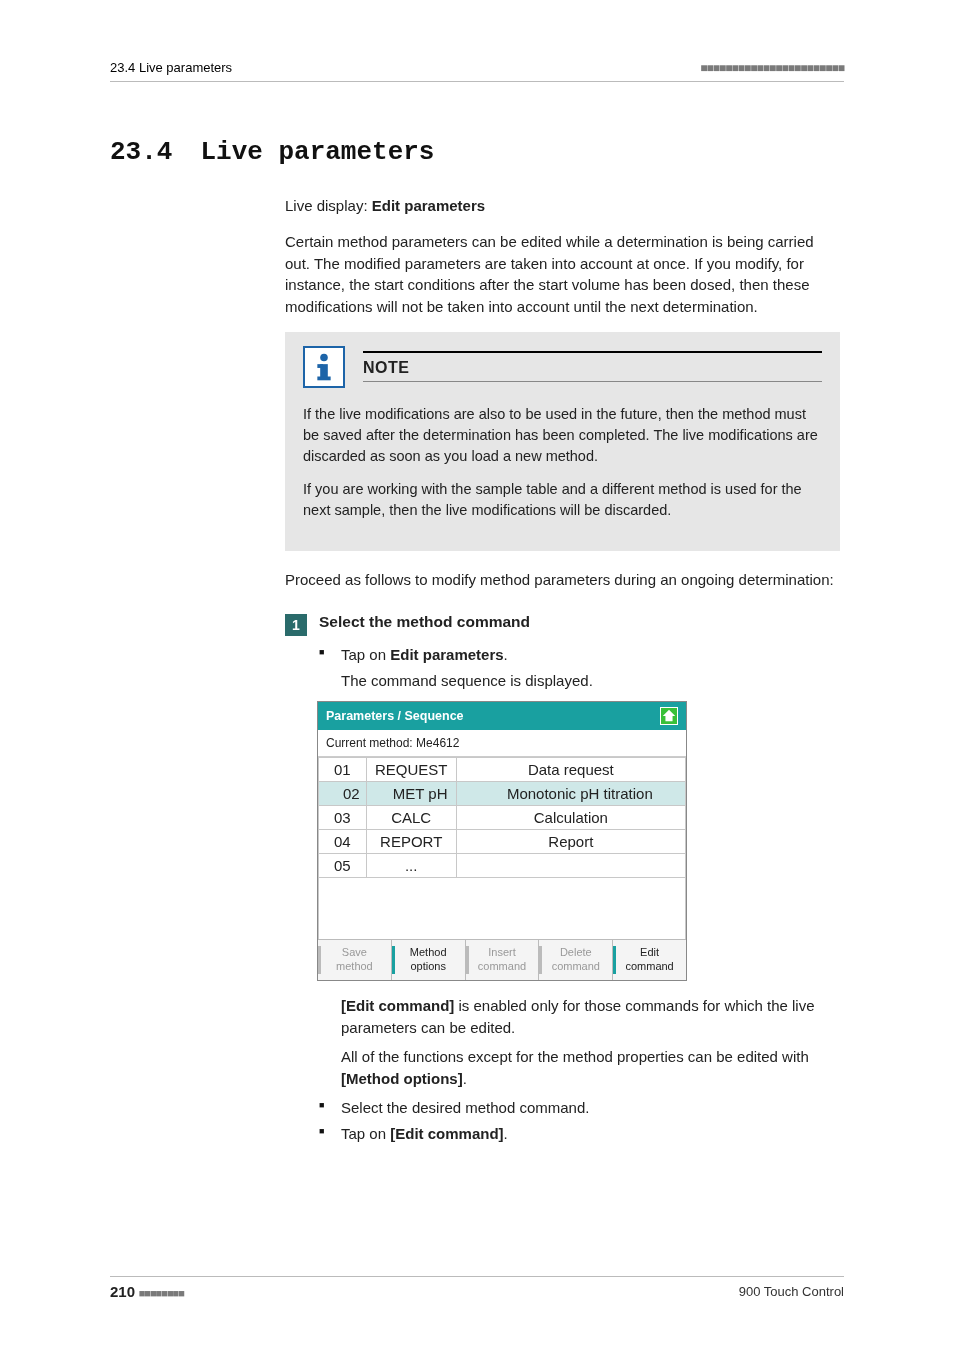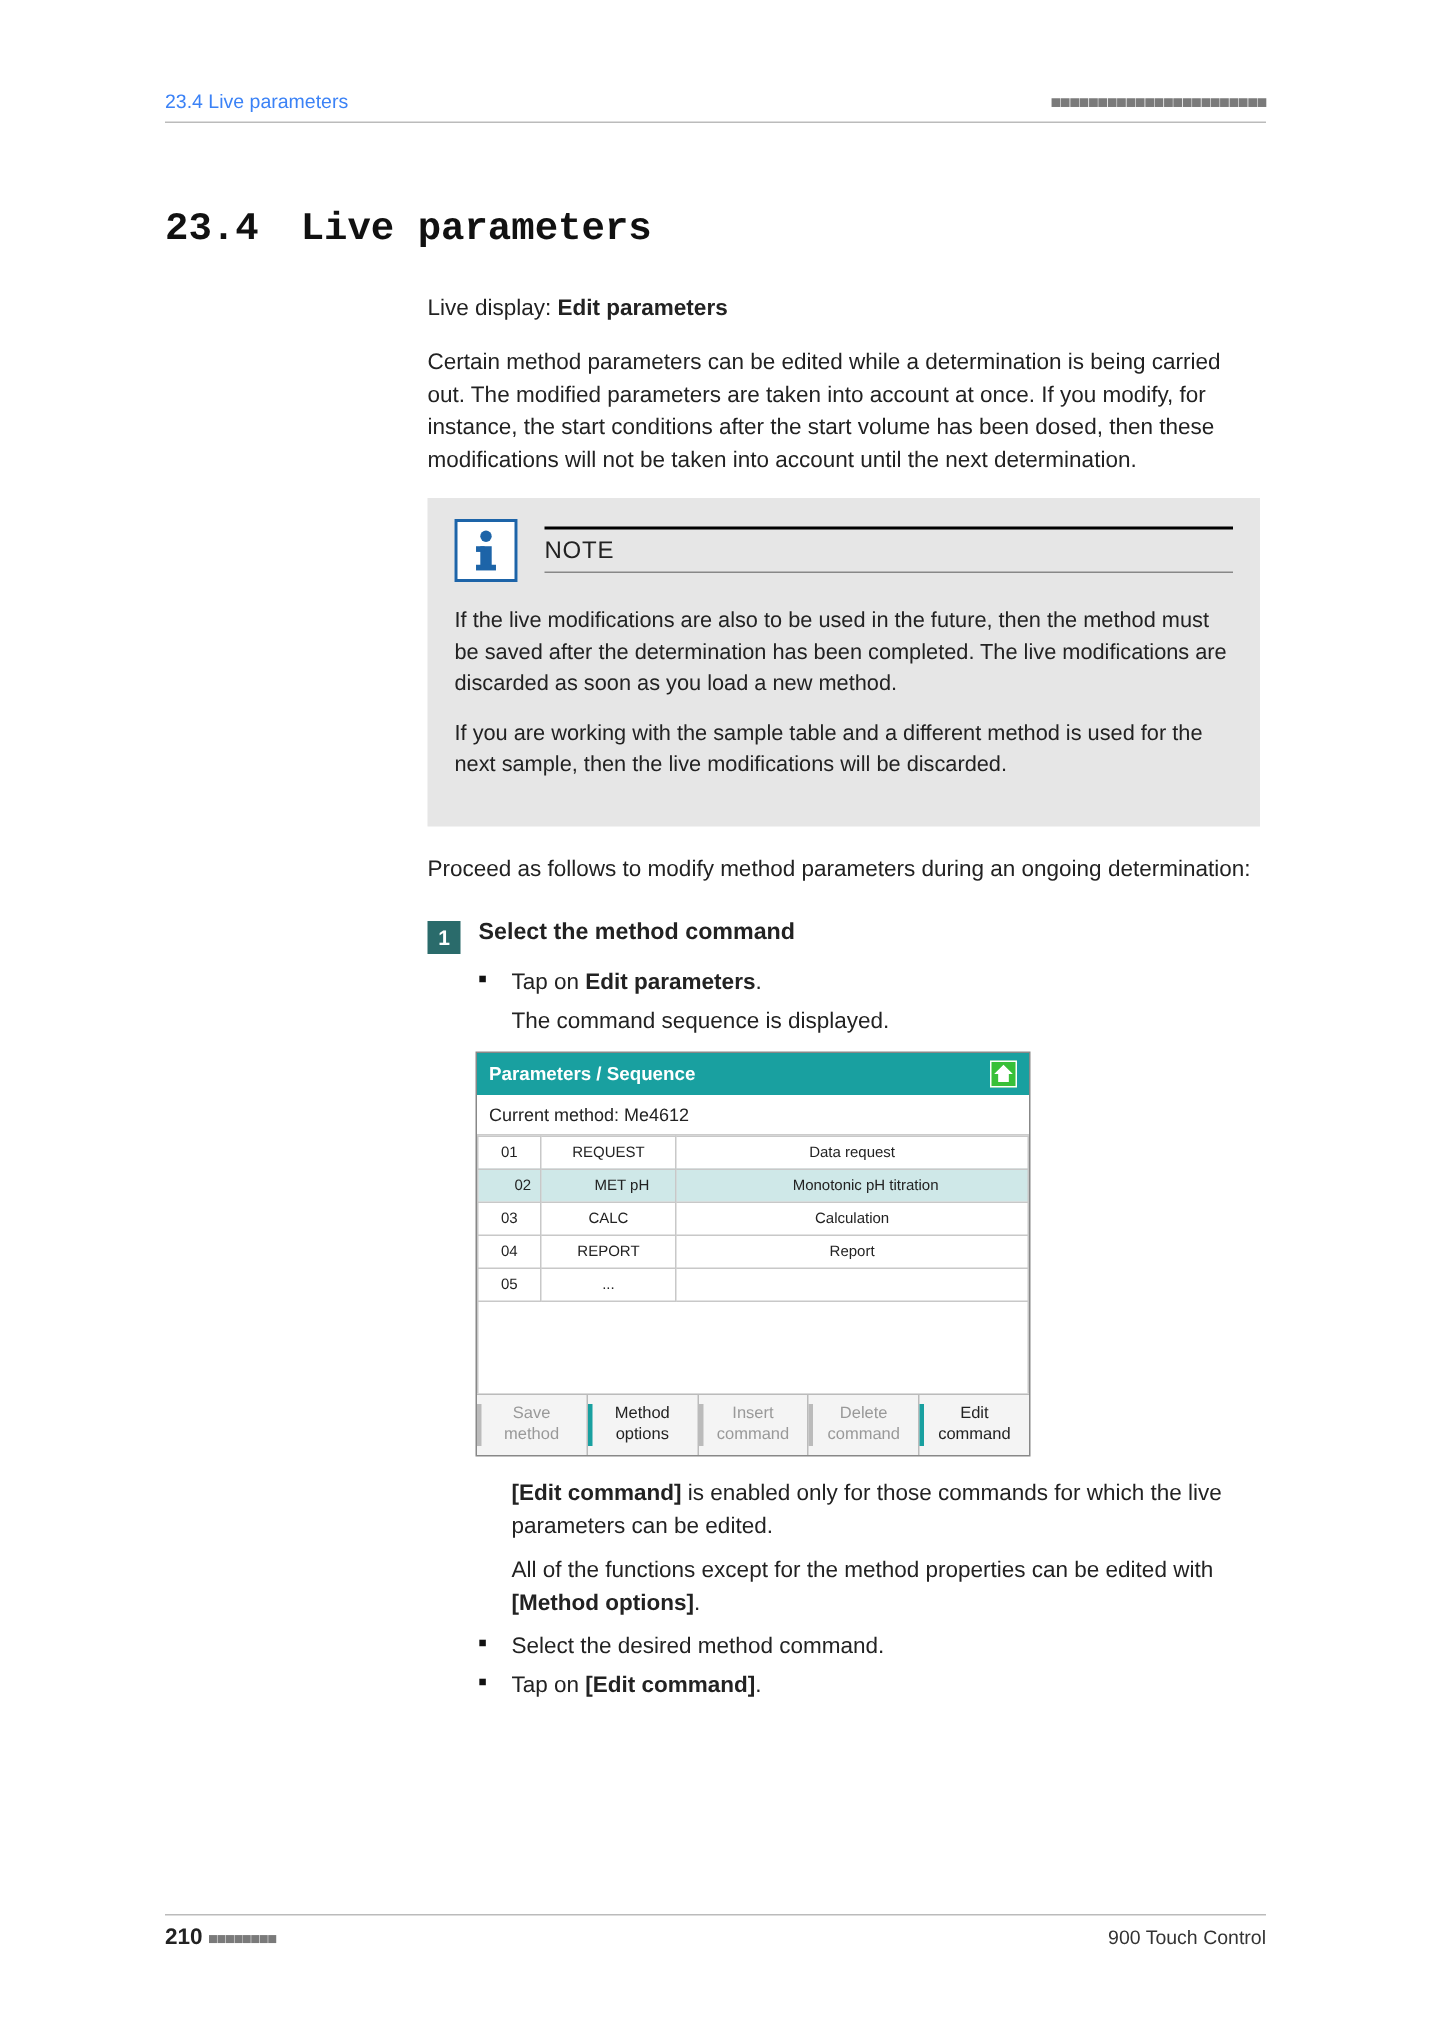--- a/index.html
+++ b/index.html
@@ -1,57 +1,57 @@
 <!DOCTYPE html>
 <html><head>
 <meta charset="utf-8">
 <style>
   * { box-sizing: border-box; margin: 0; padding: 0; }
   html, body { width: 954px; height: 1350px; background: #fff; font-family: "Segoe UI", "Helvetica Neue", Arial, sans-serif; color: #222; }
   .page { position: relative; width: 954px; height: 1350px; padding: 60px 110px 50px 110px; }
 
   .runhead { display: flex; justify-content: space-between; align-items: center; font-size: 13px; margin-bottom: 6px; }
-  .runhead-left { color: #3b82f6; }
+  .runhead-left { color: #000000; }
   .dashes { letter-spacing: -1px; color: #7a7a7a; font-size: 12px; }
   .hr-top { border: none; border-top: 1px solid #bbb; margin-bottom: 55px; }
 
   .sec-head { display: flex; align-items: baseline; gap: 28px; margin-bottom: 28px; font-family: Liberation Mono, monospace; }
   .sec-num  { font-size: 26px; font-weight: 800; color: #111; }
   .sec-title{ font-size: 26px; font-weight: 800; color: #111; }
 
   .body-col { margin-left: 175px; width: 555px; }
   .body-col p { font-size: 15px; line-height: 1.45; margin-bottom: 14px; }
   .live-display { margin-bottom: 14px; font-size: 15px; }
 
   
   .note-box { background: #e6e6e6; padding: 14px 18px 18px 18px; margin: 8px 0 18px 0; }
   .note-head-row { display: flex; align-items: center; gap: 18px; margin-bottom: 16px; }
   .info-icon { width: 42px; height: 42px; background: #fff; border: 2px solid #1d64a8; display:flex; align-items:center; justify-content:center; }
   .info-glyph { width: 100%; height: 100%; }
   .note-title-wrap { flex: 1; }
-  .note-title { font-size: 16px; font-weight: 400; letter-spacing: 0.5px; border-top: 2px solid #000; border-bottom: 1px solid #888; padding: 6px 0 4px 0; }
+  .note-title { font-size: 16px; font-weight: 700; letter-spacing: 0.5px; border-top: 2px solid #000; border-bottom: 1px solid #888; padding: 6px 0 4px 0; }
   .note-box p { font-size: 14.5px; line-height: 1.45; margin-bottom: 12px; }
 
   
   .step-row { display:flex; gap: 12px; margin: 22px 0 8px 0; }
   .step-num { background: #2a6b6b; color:#fff; font-weight:700; width:22px; height:22px; display:flex; align-items:center; justify-content:center; font-size:14px; flex:0 0 22px; margin-top:1px; }
   .step-title { font-weight:700; font-size:15.5px; }
 
   ul.bullets { list-style: none; margin-left: 34px; }
   ul.bullets > li { position: relative; padding-left: 22px; font-size: 15px; line-height: 1.5; margin-bottom: 4px; }
   ul.bullets > li::before { content: "■"; position: absolute; left: 0; top: 2px; font-size: 9px; color:#111; }
   .subtext { margin-left: 56px; font-size:15px; line-height:1.5; margin-bottom: 8px; }
 
   
   .ui-shot { width: 370px; margin: 8px 0 14px 32px; border: 1px solid #888; background:#fff; font-family: Tahoma, Arial, sans-serif; }
   .ui-titlebar { background: #19a0a0; color:#fff; font-weight:700; font-size:12.5px; padding:5px 8px; display:flex; justify-content:space-between; align-items:center; }
   .ui-titlebar .home { width:18px; height:18px; background:#38c038; border:1px solid #fff; position:relative; }
   .ui-titlebar .home svg { width:100%; height:100%; }
   .ui-cur { font-size:12px; padding:6px 8px; border-bottom:1px solid #ccc; }
-  .ui-table { width:100%; border-collapse: collapse; font-size:10px; }
+  .ui-table { width:100%; border-collapse: collapse; font-size:15px; }
   .ui-table td { border:1px solid #c8c8c8; padding:3px 6px; text-align:center; height:22px; }
   .ui-table td.idx { width:28px; }
   .ui-table td.cmd { width:90px; }
   .ui-table tr.sel td { background:#cfe8e8;padding-left:24px; }
   .ui-table td.blank { border-left:1px solid #c8c8c8; border-right:1px solid #c8c8c8; border-top:none; border-bottom:none; height:62px; }
   .ui-btnbar { display:flex; border-top:1px solid #bbb; background:#f4f4f4; }
   .ui-btn { flex:1; text-align:center; font-size:11px; padding:6px 2px; line-height:1.25; border-right:1px solid #bbb; position:relative; }
   .ui-btn:last-child { border-right:none; }
   .ui-btn.disabled { color:#999; }
   .ui-btn::before { content:""; position:absolute; left:0; top:15%; height:70%; width:3px; background:#19a0a0; }

